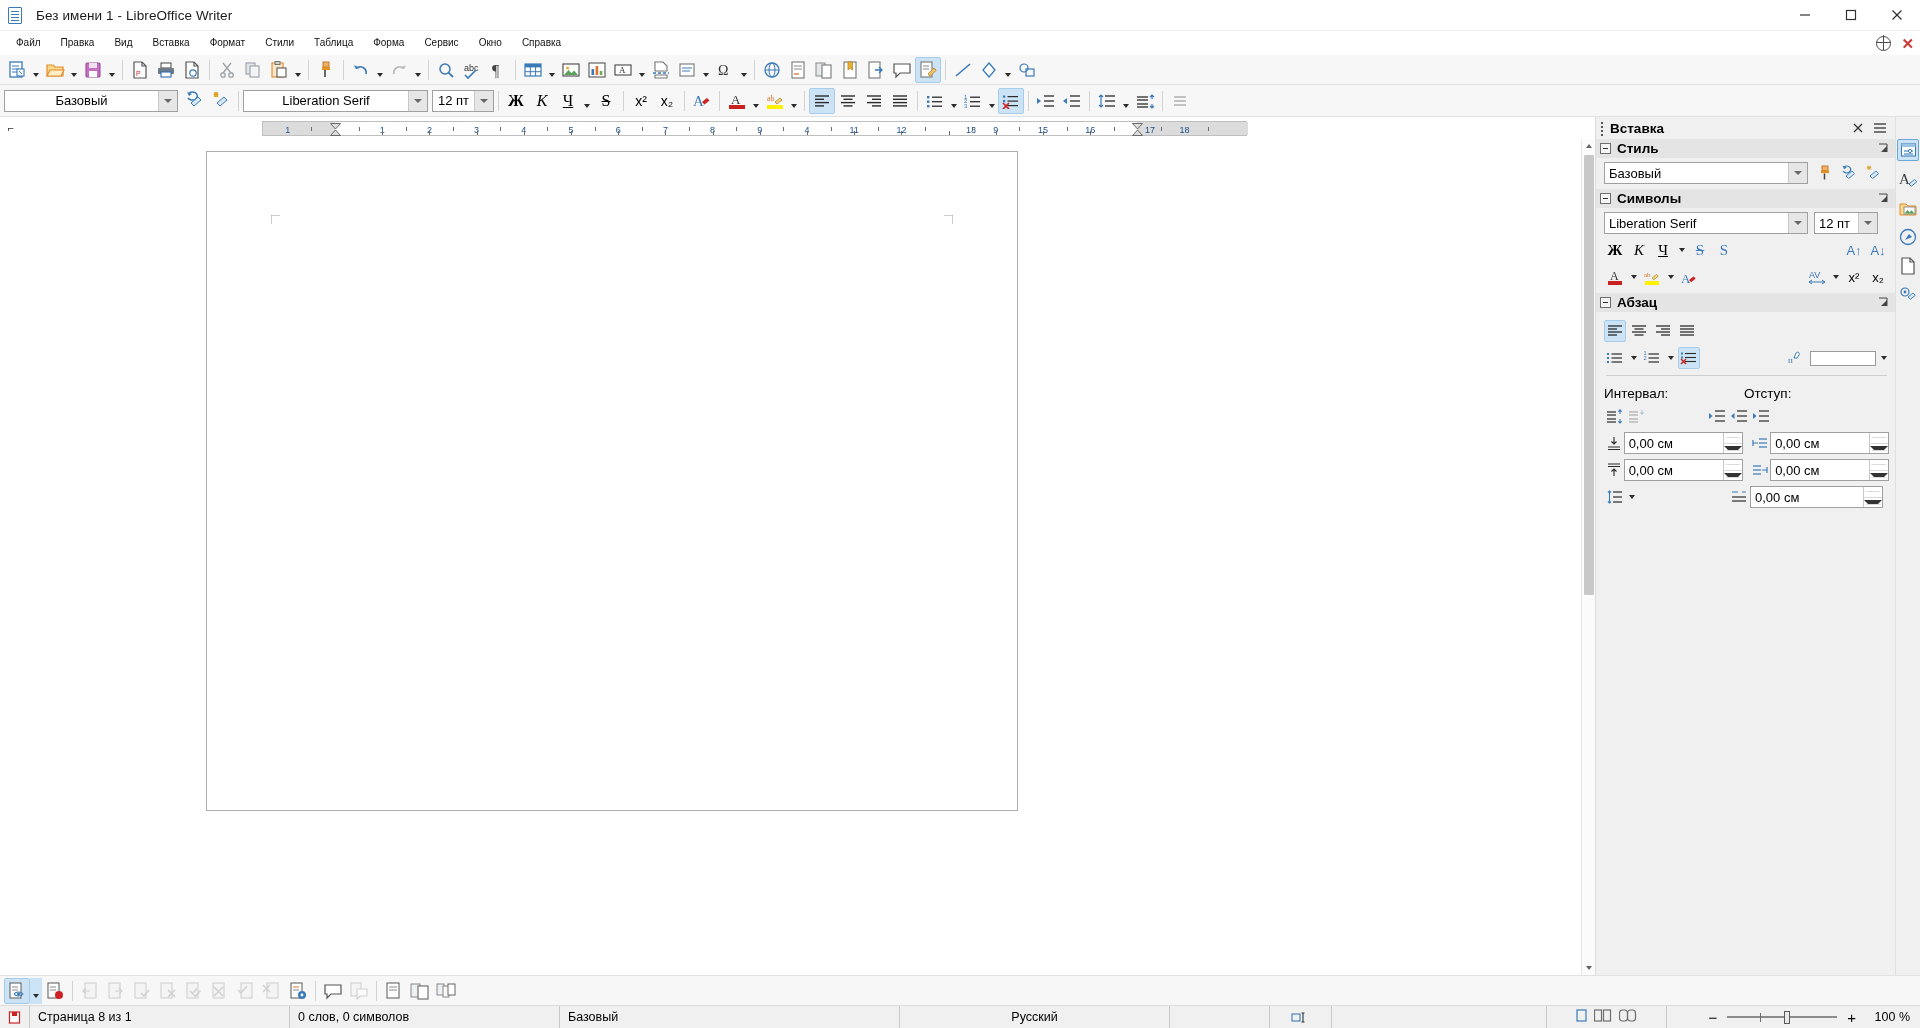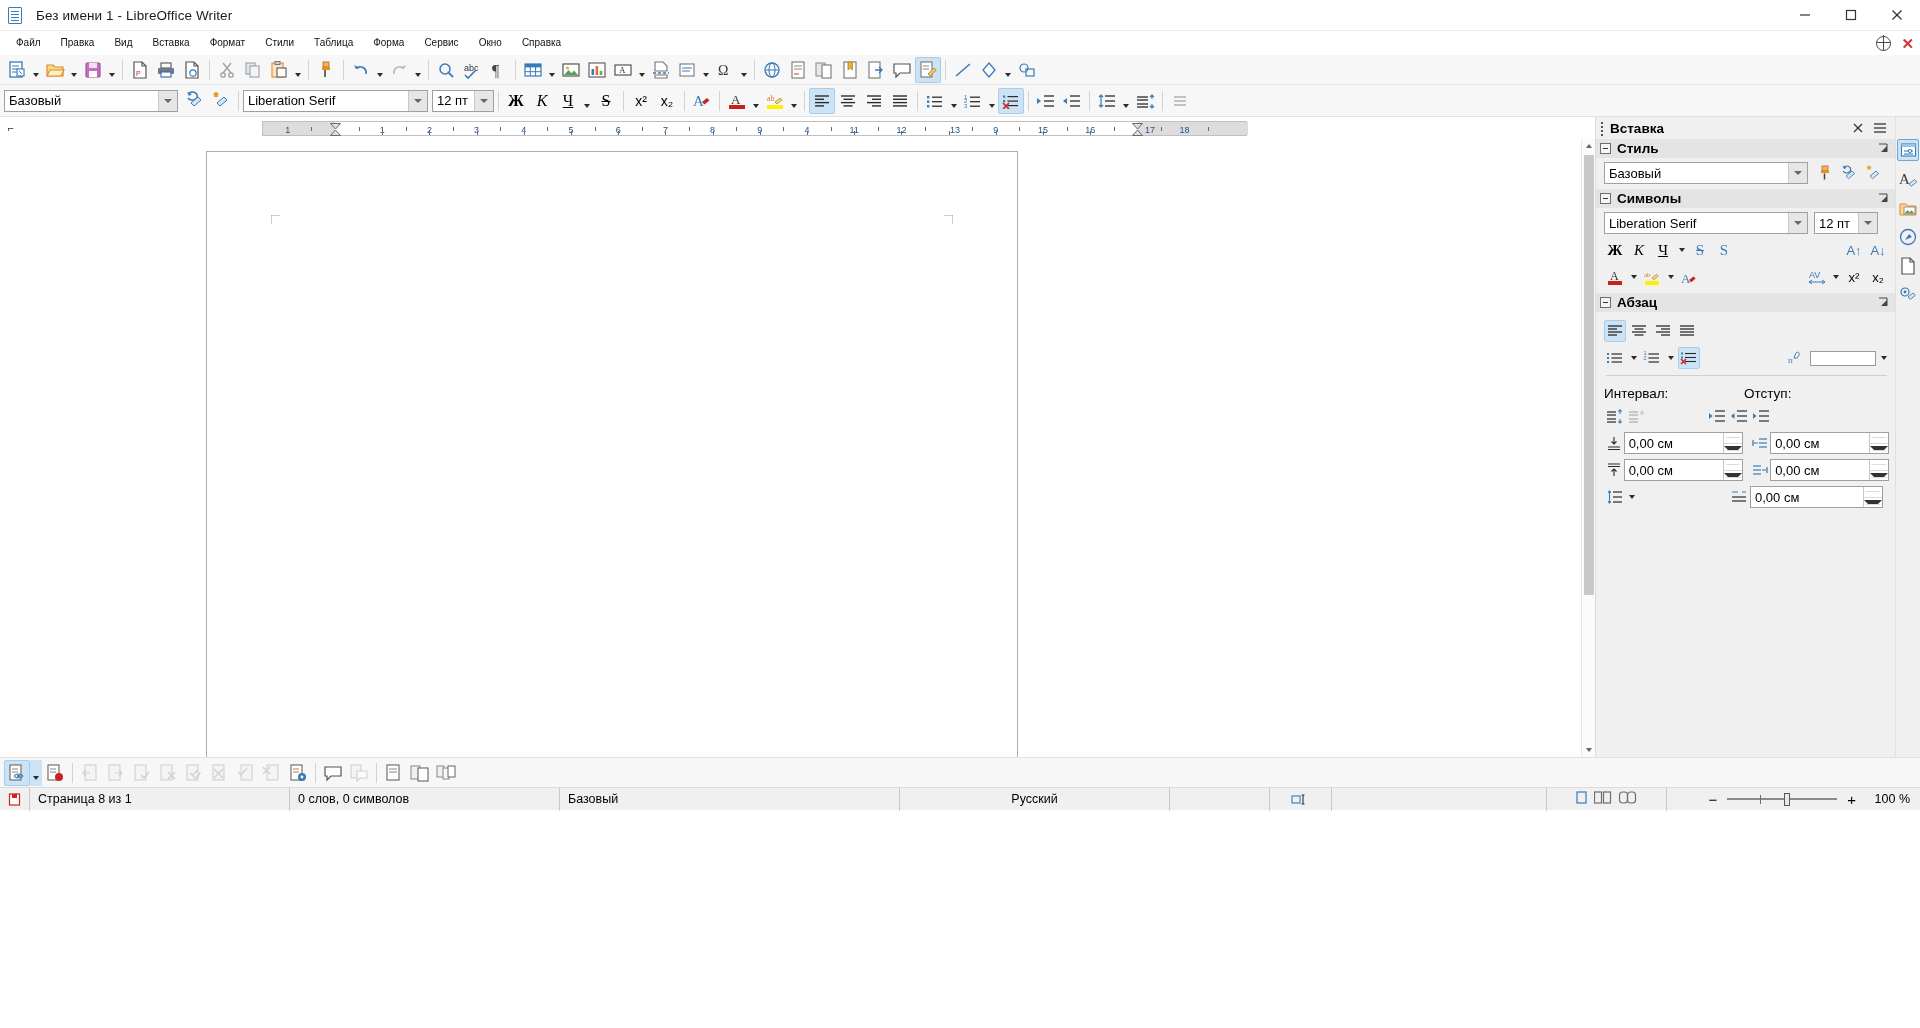--- a/index.html
+++ b/index.html
@@ -5,21 +5,21 @@
   * { box-sizing: border-box; }
   html, body {
     margin: 0; padding: 0;
     width: 1920px; height: 1028px;
     overflow: hidden;
     font-family: "Liberation Sans", sans-serif;
     font-size: 13px;
     color: #000;
     background: #ffffff;
   }
-  .app { width: 1920px; height: 810px; display: flex; flex-direction: column; background:#f4f4f4; }
+  .app { width: 1920px; height: 1028px; display: flex; flex-direction: column; background:#f4f4f4; }
 
   
   .titlebar {
     height: 31px; min-height:31px; background: #ffffff;
     display: flex; align-items: center; border-bottom: 1px solid #eceef0;
   }
   .titlebar .tb-icon { width: 20px; height: 20px; margin-left: 8px; margin-right: 8px; position: relative; }
   .doc-glyph { width: 14px; height: 17px; background: #ffffff; border: 1.6px solid #3a7ab8; border-radius:1px; position:relative; margin-top:2px;}
   .doc-glyph:before { content:""; position:absolute; left:2px; top:3px; width:8px; height:1.4px; background:#3a7ab8;
     box-shadow: 0 3px 0 #3a7ab8, 0 6px 0 #3a7ab8, 0 9px 0 #3a7ab8; }
@@ -31,21 +31,21 @@
   
   .menubar { height: 24px; min-height:24px; background:#ffffff; display:flex; align-items:center; padding-left: 6px; position:relative;}
   .menuitem { padding: 2px 10px 3px 10px; font-size: 10px; color:#111; cursor:default; white-space:nowrap;}
   .menubar .right-icons { position:absolute; right: 6px; top:0; height:24px; display:flex; align-items:center; gap:10px;}
   .globe { width:15px; height:15px; border:1.4px solid #4a4a4a; border-radius:50%; position:relative;}
   .globe:before{content:"";position:absolute;left:5.1px;top:-1.4px;width:1.4px;height:15px;background:#4a4a4a;}
   .globe:after{content:"";position:absolute;top:5.1px;left:-1.4px;height:1.4px;width:15px;background:#4a4a4a;}
   .xmark { color:#cc3b33; font-size:15px; line-height:1; font-weight:600; }
 
   
-  .toolbar { background: #f7f7f7; border-bottom: 1px solid #e2e2e2; display:flex; align-items:center; padding: 0 4px; }
+  .toolbar { background: #f7f7f7; border-bottom: 1px solid #e2e2e2; display:flex; align-items:center; padding: 0 4px; text-align: center; }
   .toolbar.t1 { height: 30px; min-height:30px; }
   .toolbar.t2 { height: 32px; min-height:32px; }
   .tbtn { width: 26px; height: 26px; display:flex; align-items:center; justify-content:center; border-radius:2px; position:relative;}
   .tbtn.active { background:#cce3f5; border:1px solid #a8cdeb; }
   .tbtn svg { display:block; }
   .caret { width:12px; height:26px; display:flex; align-items:flex-end; justify-content:center; padding-bottom:6px;}
   .caret:after { content:""; border-left:3.5px solid transparent; border-right:3.5px solid transparent; border-top:4px solid #2b2b2b; }
   .sep { width:1px; height:20px; background:#d3d3d3; margin:0 4px; }
 
   
@@ -631,21 +631,21 @@
             <div class="rtick" style="left: 213.6px;">3</div>
             <div class="rtick" style="left: 260.8px;">4</div>
             <div class="rtick" style="left: 308px;">5</div>
             <div class="rtick" style="left: 355.2px;">6</div>
             <div class="rtick" style="left: 402.4px;">7</div>
             <div class="rtick" style="left: 449.6px;">8</div>
             <div class="rtick" style="left: 496.8px;">9</div>
             <div class="rtick" style="left: 544px;">4</div>
             <div class="rtick" style="left: 591.2px;">11</div>
             <div class="rtick" style="left: 638.4px;">12</div>
-            <div class="rtick" style="left: 692px;">13</div>
+            <div class="rtick" style="left: 708px;">13</div>
             <div class="rtick" style="left: 732.8px;">9</div>
             <div class="rtick" style="left: 780px;">15</div>
             <div class="rtick" style="left: 827.2px;">16</div>
             <div class="rtick" style="left: 887px;">17</div>
             <div class="rtick" style="left: 921.6px;">18</div>
             <div class="rminor" style="left: 48.4px;"></div>
             <div class="rminor" style="left: 95.6px;"></div>
             <div class="rminor" style="left: 142.8px;"></div>
             <div class="rminor" style="left: 190px;"></div>
             <div class="rminor" style="left: 237.2px;"></div>

